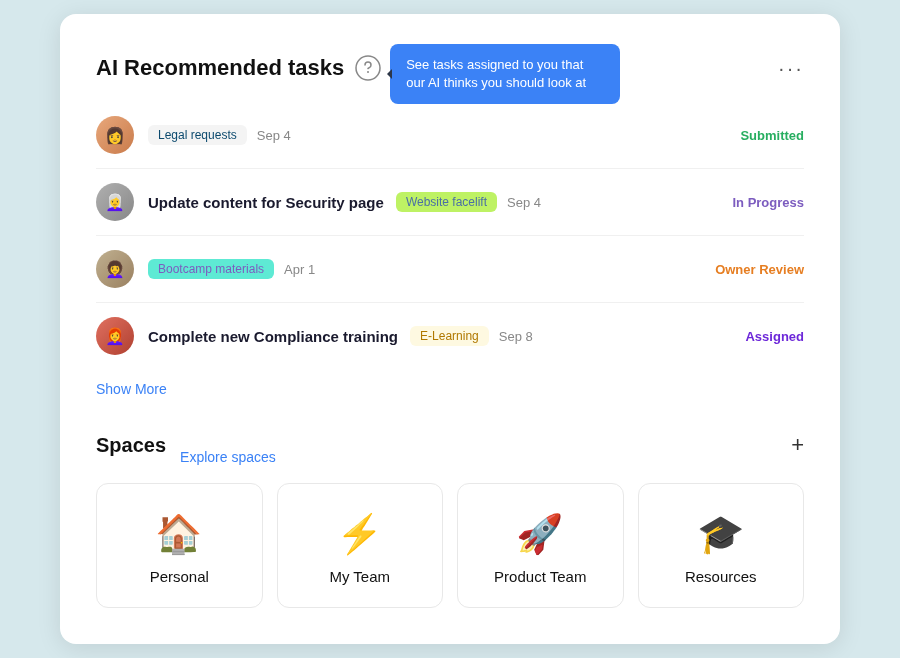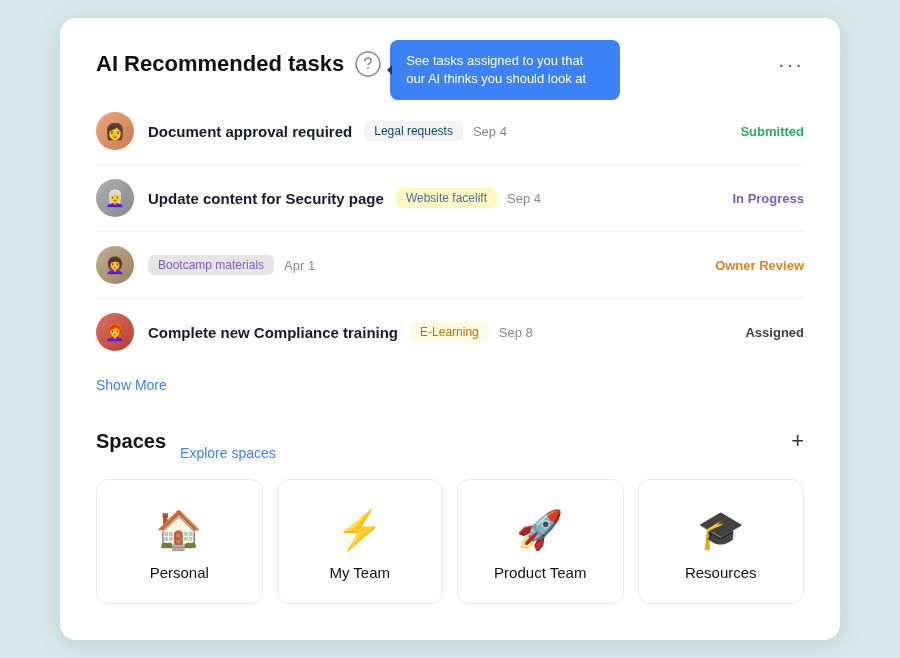--- a/index.html
+++ b/index.html
@@ -8,21 +8,21 @@
       display: flex;
       align-items: center;
       justify-content: center;
       min-height: 100vh;
       font-family: -apple-system, BlinkMacSystemFont, 'Segoe UI', sans-serif;
     }
     .card {
       background: #ffffff;
       border-radius: 16px;
       width: 780px;
-      padding: 32px 36px 36px;
+      padding: 40px 36px 36px;
       box-shadow: 0 4px 24px rgba(0,0,0,0.10);
       position: relative;
     }
 
     
     .header {
       display: flex;
       align-items: center;
       margin-bottom: 20px;
       position: relative;
@@ -129,25 +129,25 @@
       font-size: 12px;
       font-weight: 500;
       margin-right: 10px;
       white-space: nowrap;
     }
     .tag-default {
       background: #f4f4f4;
       color: #0c4a6e;
     }
     .tag-blue {
-      background: #fef9c3;
+      background: #bef264;
       color: #4a6fa5;
     }
     .tag-purple {
-      background: #e5e5e5;
+      background: #5eead4;
       color: #7c5cbf;
     }
     .tag-yellow {
       background: #fef9e1;
       color: #b07800;
     }
     .date {
       font-size: 13px;
       color: #888;
       margin-right: 12px;
@@ -155,21 +155,21 @@
     }
     .status {
       font-size: 13px;
       font-weight: 700;
       white-space: nowrap;
       margin-left: auto;
     }
     .status-submitted { color: #27ae60; }
     .status-inprogress { color: #7c5cbf; }
     .status-ownerreview { color: #e67e22; }
-    .status-assigned { color: #404040; }
+    .status-assigned { color: #6d28d9; }
 
     .show-more {
       color: #3b82f6;
       font-size: 14px;
       font-weight: 500;
       cursor: pointer;
       background: none;
       border: none;
       padding: 12px 0 4px;
       display: block;
@@ -250,21 +250,20 @@
       <div class="tooltip">See tasks assigned to you that our AI thinks you should look at</div>
     </span>
     <button class="more-btn">···</button>
   </div>
 
   <div class="task-list" id="task-list-container">
       <div class="task-row">
       <div class="avatar avatar-1">
         <span class="avatar-face">👩</span>
       </div>
-      <span class="task-name">Document approval required</span>
       <span class="tag tag-default">Legal requests</span>
       <span class="date">Sep 4</span>
       <span class="status status-submitted">Submitted</span>
     </div>
       <div class="task-row">
       <div class="avatar avatar-2">
         <span class="avatar-face">👩‍🦳</span>
       </div>
       <span class="task-name">Update content for Security page</span>
       <span class="tag tag-blue">Website facelift</span>

